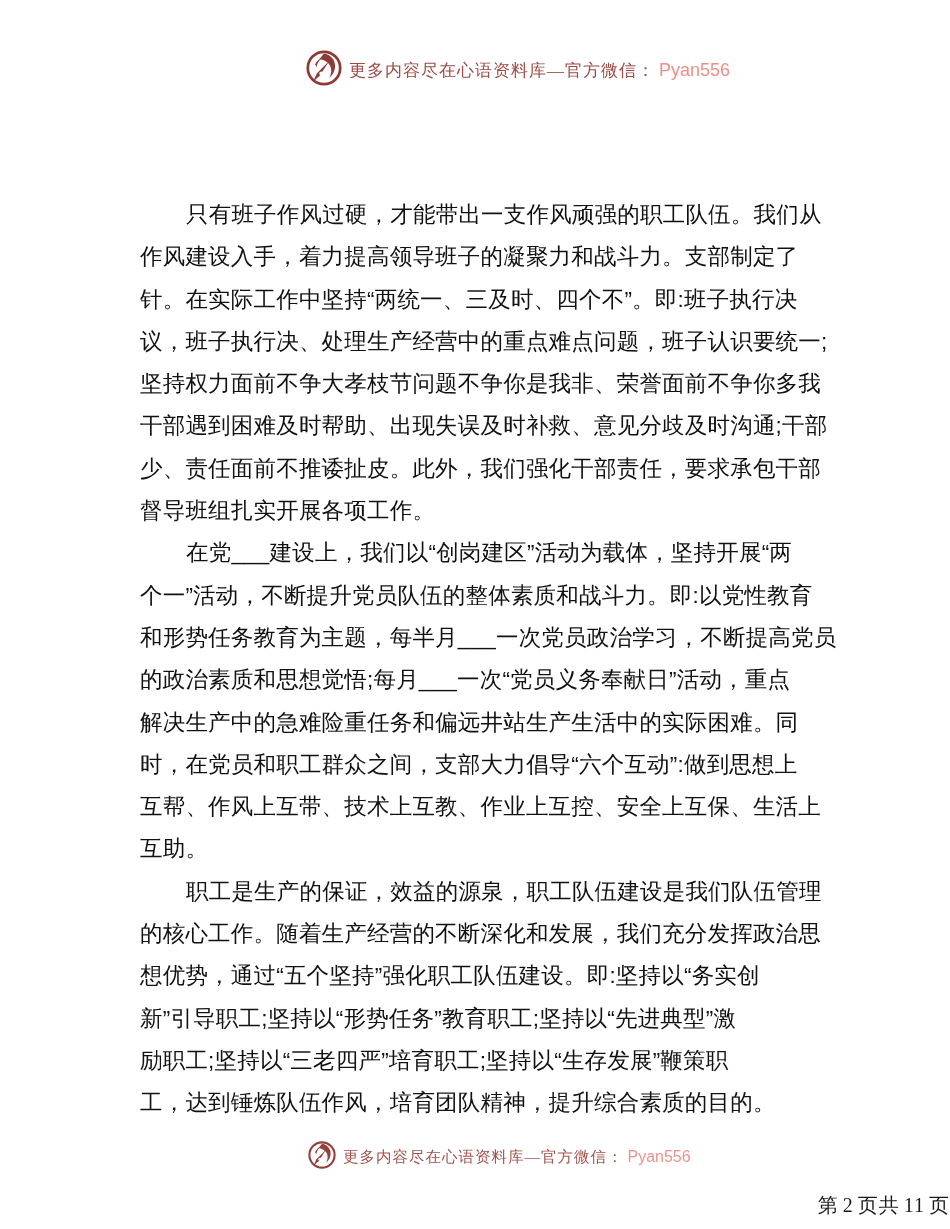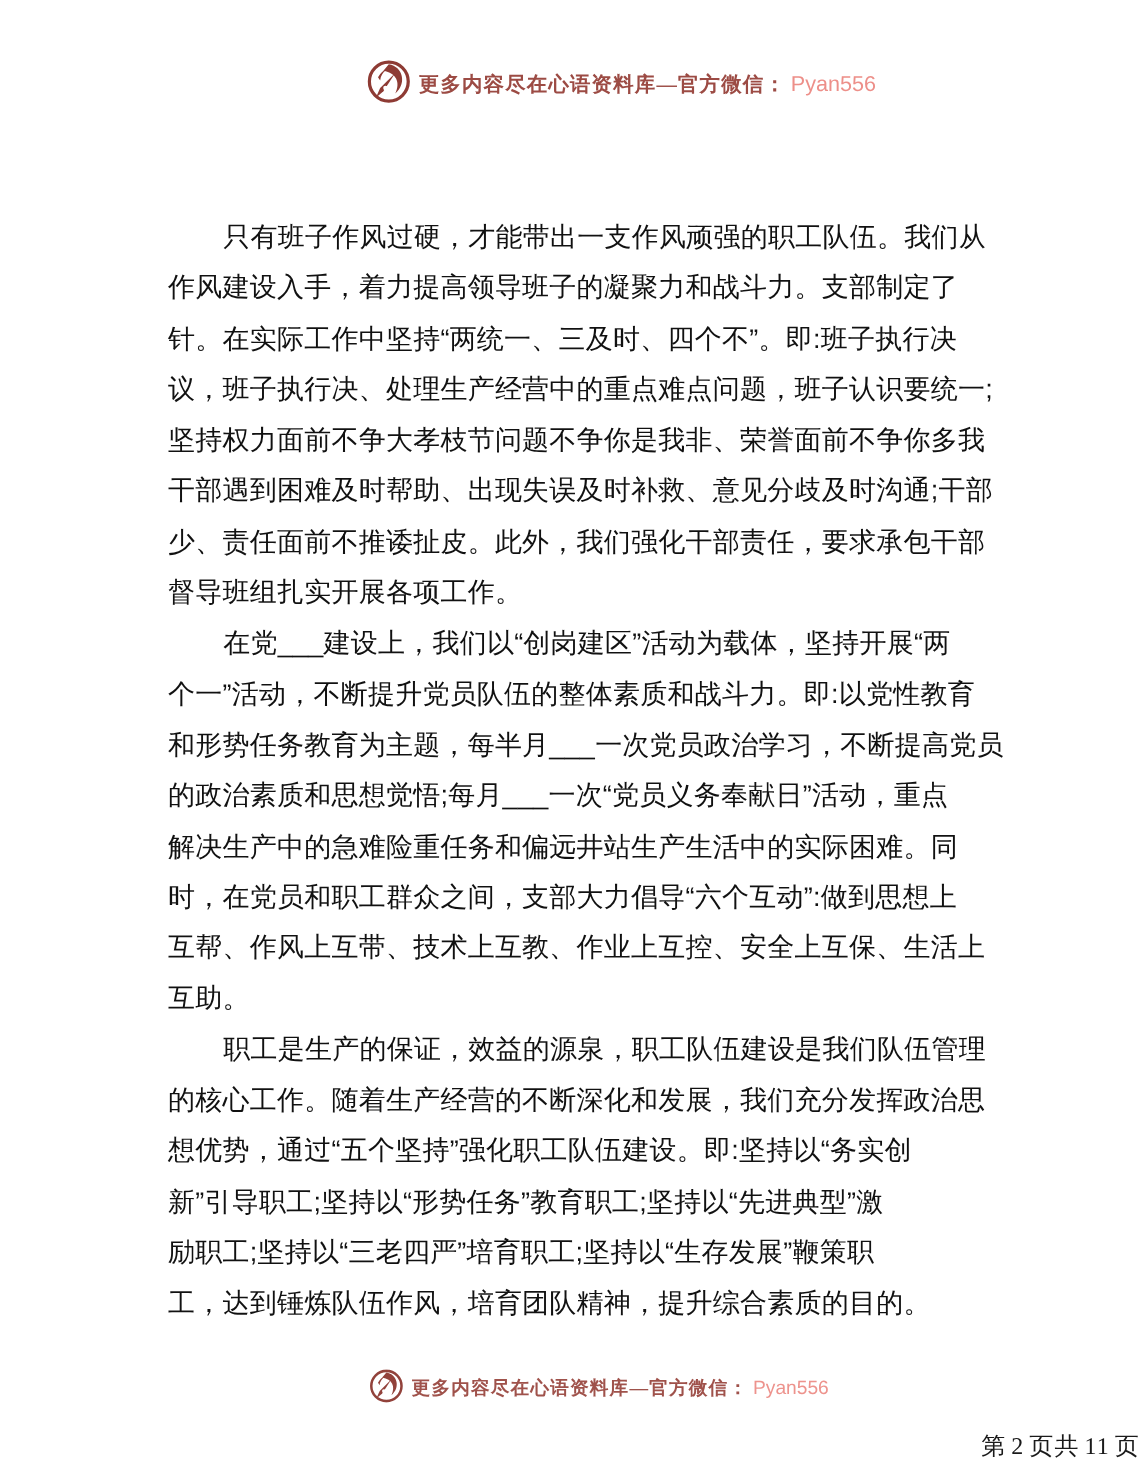--- a/index.html
+++ b/index.html
@@ -20,39 +20,39 @@
     white-space: nowrap;
     z-index: 1;
   }
   .watermark-top { top: 50px; left: 306px; }
   .watermark-bottom { top: 1141px; left: 308px; opacity: 0.96; }
   .wm-logo { display: inline-block; margin-right: 7px; }
   .watermark-top .wm-logo svg { width: 36px; height: 36px; }
   .watermark-bottom .wm-logo svg { width: 28px; height: 28px; }
   .wm-text {
     font-family: "Liberation Serif", serif;
-    font-weight: 700;
+    font-weight: 400;
     font-size: 17px;
     letter-spacing: 1px;
     color: #9c4b44;
   }
   .watermark-bottom .wm-text { font-size: 15.5px; }
   .wm-id {
     font-family: "Liberation Sans", sans-serif;
     font-size: 18px;
     margin-left: 4px;
     color: #ed8f89;
   }
   .watermark-bottom .wm-id { font-size: 16px; }
 
   
   .doc-body {
     position: absolute;
     left: 140px;
-    top: 177px;
+    top: 194px;
     width: 692px;
     z-index: 2;
     color: #111111;
     font-size: 22.5px;
     line-height: 42.3px;
     font-family: "Liberation Sans", sans-serif;
   }
   .line { white-space: nowrap; letter-spacing: 0.2px; }
   .line.indent { text-indent: 46px; }
 

